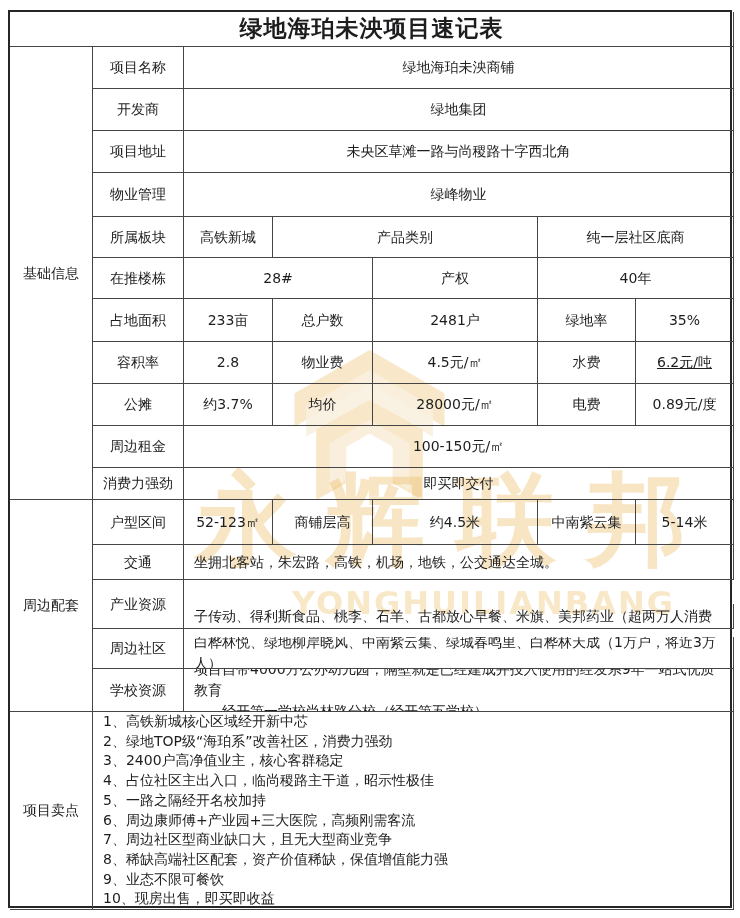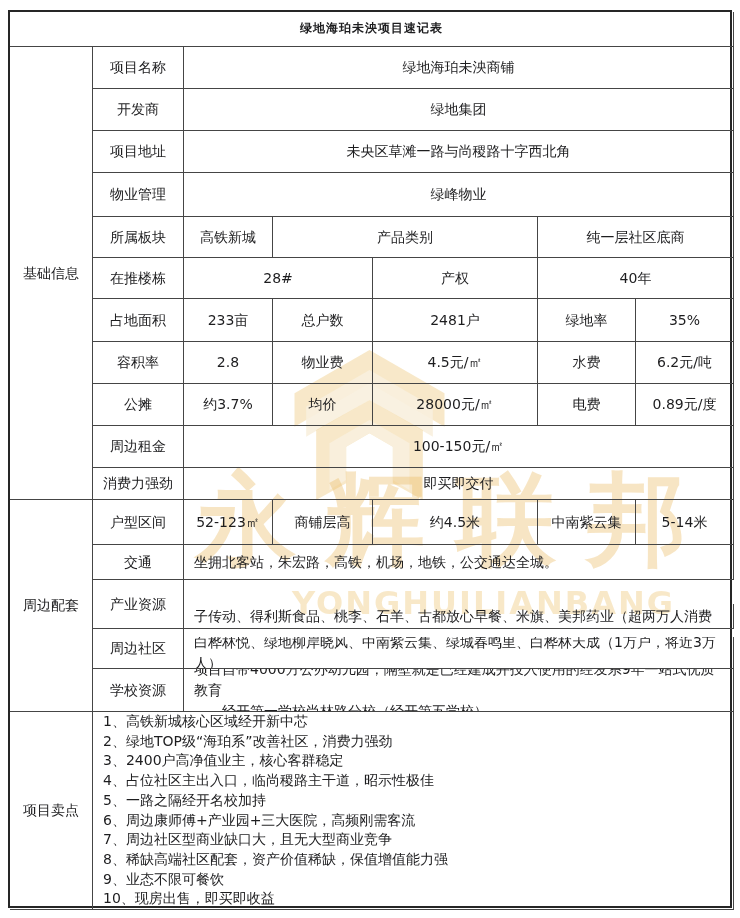--- a/index.html
+++ b/index.html
@@ -33,21 +33,21 @@
     border-bottom:1px solid #454545;
     display:flex;align-items:center;justify-content:center;
     text-align:center;font-size:14px;line-height:1.45;
     padding:0 4px;box-sizing:border-box;background:transparent;
     overflow:hidden;
   }
   .cell.left{justify-content:flex-start;text-align:left;padding:0 10px;}
   .cell.pre{white-space:pre-line;}
   .title-cell{
     grid-column:1 / -1;grid-row:1;
-    font-size:12px;font-weight:bold;letter-spacing:1px;
+    font-size:23px;font-weight:bold;letter-spacing:1px;
   }
 </style>
 </head>
 <body>
 
 <div class="watermark-layer">
   <svg class="wm-logo" viewBox="0 0 100 90" xmlns="http://www.w3.org/2000/svg">
     <path d="M50 0 L95 26 L95 46 L50 20 L5 46 L5 26 Z" fill="#E8B44C" fill-opacity="0.55"></path>
     <path d="M50 12 L88 34 L88 52 L50 30 L12 52 L12 34 Z" fill="#F4E3C3" fill-opacity="0.9"></path>
     <path d="M50 30 L82 48 L82 90 L64 80 L64 58 L50 50 L36 58 L36 80 L18 90 L18 48 Z" fill="#E8B44C" fill-opacity="0.55"></path>
@@ -82,21 +82,21 @@
     <div class="cell" style="grid-area: 8 / 3 / span 1 / span 1;">233亩</div>
     <div class="cell" style="grid-area: 8 / 4 / span 1 / span 1;">总户数</div>
     <div class="cell" style="grid-area: 8 / 5 / span 1 / span 1;">2481户</div>
     <div class="cell" style="grid-area: 8 / 6 / span 1 / span 1;">绿地率</div>
     <div class="cell" style="grid-area: 8 / 7 / span 1 / span 1;">35%</div>
     <div class="cell" style="grid-area: 9 / 2 / span 1 / span 1;">容积率</div>
     <div class="cell" style="grid-area: 9 / 3 / span 1 / span 1;">2.8</div>
     <div class="cell" style="grid-area: 9 / 4 / span 1 / span 1;">物业费</div>
     <div class="cell" style="grid-area: 9 / 5 / span 1 / span 1;">4.5元/㎡</div>
     <div class="cell" style="grid-area: 9 / 6 / span 1 / span 1;">水费</div>
-    <div class="cell" style="grid-area: 9 / 7 / span 1 / span 1;">6.2元/吨</div>
+    <div class="cell" style="grid-area: 9 / 7 / span 1 / span 1; text-decoration: underline;">6.2元/吨</div>
     <div class="cell" style="grid-area: 10 / 2 / span 1 / span 1;">公摊</div>
     <div class="cell" style="grid-area: 10 / 3 / span 1 / span 1;">约3.7%</div>
     <div class="cell" style="grid-area: 10 / 4 / span 1 / span 1;">均价</div>
     <div class="cell" style="grid-area: 10 / 5 / span 1 / span 1;">28000元/㎡</div>
     <div class="cell" style="grid-area: 10 / 6 / span 1 / span 1;">电费</div>
     <div class="cell" style="grid-area: 10 / 7 / span 1 / span 1;">0.89元/度</div>
     <div class="cell" style="grid-area: 11 / 2 / span 1 / span 1;">周边租金</div>
     <div class="cell" style="grid-area: 11 / 3 / span 1 / span 5;">100-150元/㎡</div>
     <div class="cell" style="grid-area: 12 / 2 / span 1 / span 1;">消费力强劲</div>
     <div class="cell" style="grid-area: 12 / 3 / span 1 / span 5;">即买即交付</div>

